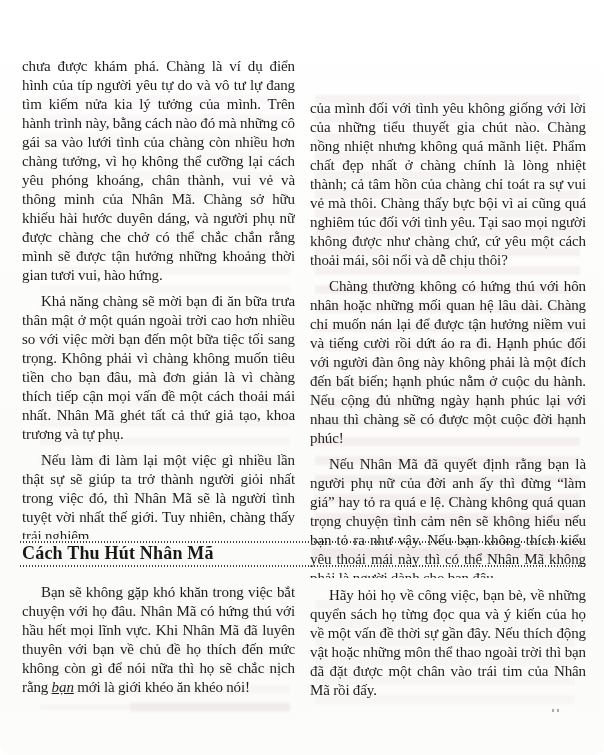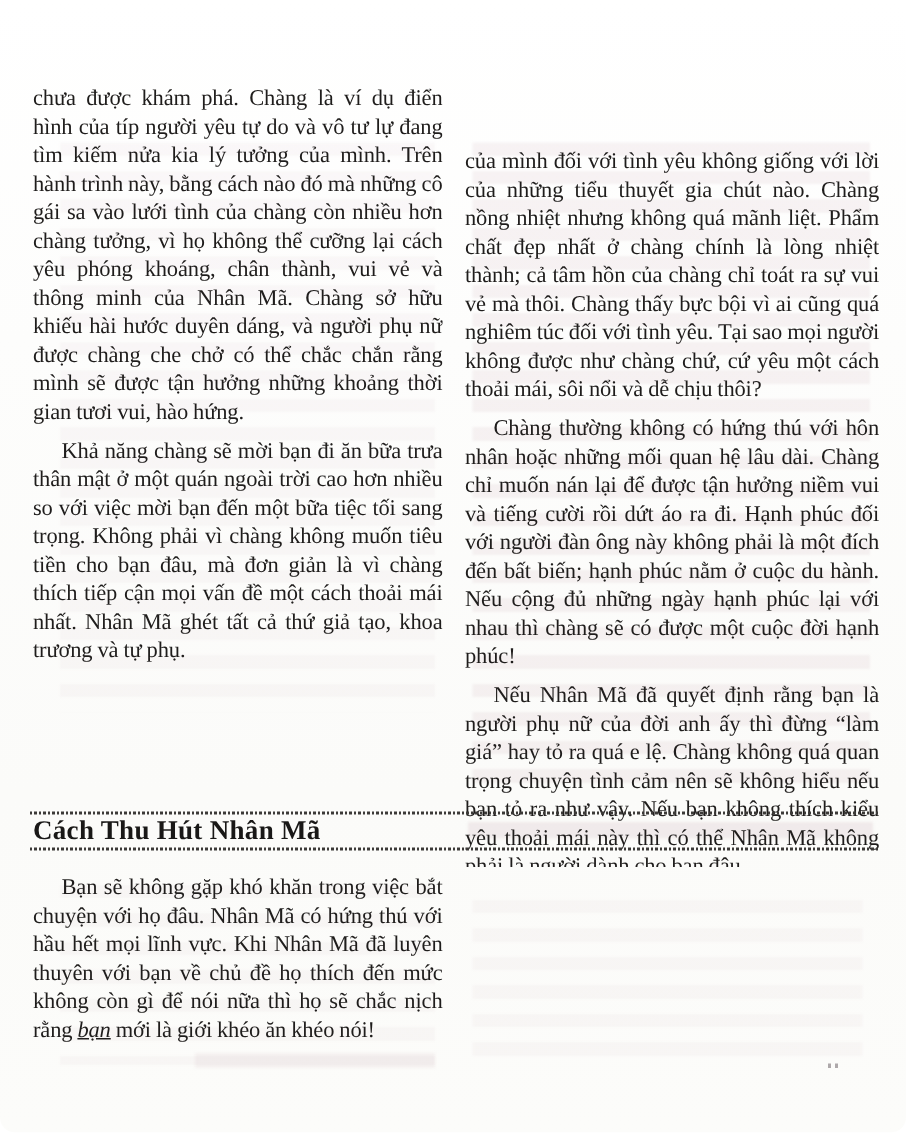--- a/index.html
+++ b/index.html
@@ -92,30 +92,34 @@
   <div class="bleed" style="left:315px; top:95px; width:265px; height:430px;"></div>
   <div class="bleed light" style="left:40px; top:590px; width:250px; height:120px;"></div>
   <div class="bleed light" style="left:315px; top:600px; width:260px; height:105px;"></div>
   <div id="bleed-right-band"></div>
   <div id="bleed-bottom-center"></div>
   <div class="speck"></div>
 
   <div id="top-left" class="textcol">
     <p>chưa được khám phá. Chàng là ví dụ điển hình của típ người yêu tự do và vô tư lự đang tìm kiếm nửa kia lý tưởng của mình. Trên hành trình này, bằng cách nào đó mà những cô gái sa vào lưới tình của chàng còn nhiều hơn chàng tưởng, vì họ không thể cưỡng lại cách yêu phóng khoáng, chân thành, vui vẻ và thông minh của Nhân Mã. Chàng sở hữu khiếu hài hước duyên dáng, và người phụ nữ được chàng che chở có thể chắc chắn rằng mình sẽ được tận hưởng những khoảng thời gian tươi vui, hào hứng.</p>
     <p class="indent">Khả năng chàng sẽ mời bạn đi ăn bữa trưa thân mật ở một quán ngoài trời cao hơn nhiều so với việc mời bạn đến một bữa tiệc tối sang trọng. Không phải vì chàng không muốn tiêu tiền cho bạn đâu, mà đơn giản là vì chàng thích tiếp cận mọi vấn đề một cách thoải mái nhất. Nhân Mã ghét tất cả thứ giả tạo, khoa trương và tự phụ.</p>
+    <p class="indent">Nếu làm đi làm lại một việc gì nhiều lần thật sự sẽ giúp ta trở thành người giỏi nhất trong việc đó, thì Nhân Mã sẽ là người tình tuyệt vời nhất thế giới. Tuy nhiên, chàng thấy trải nghiệm</p>
   </div>
 
   <div id="top-right" class="textcol">
     <p>của mình đối với tình yêu không giống với lời của những tiểu thuyết gia chút nào. Chàng nồng nhiệt nhưng không quá mãnh liệt. Phẩm chất đẹp nhất ở chàng chính là lòng nhiệt thành; cả tâm hồn của chàng chỉ toát ra sự vui vẻ mà thôi. Chàng thấy bực bội vì ai cũng quá nghiêm túc đối với tình yêu. Tại sao mọi người không được như chàng chứ, cứ yêu một cách thoải mái, sôi nổi và dễ chịu thôi?</p>
     <p class="indent">Chàng thường không có hứng thú với hôn nhân hoặc những mối quan hệ lâu dài. Chàng chỉ muốn nán lại để được tận hưởng niềm vui và tiếng cười rồi dứt áo ra đi. Hạnh phúc đối với người đàn ông này không phải là một đích đến bất biến; hạnh phúc nằm ở cuộc du hành. Nếu cộng đủ những ngày hạnh phúc lại với nhau thì chàng sẽ có được một cuộc đời hạnh phúc!</p>
     <p class="indent">Nếu Nhân Mã đã quyết định rằng bạn là người phụ nữ của đời anh ấy thì đừng “làm giá” hay tỏ ra quá e lệ. Chàng không quá quan trọng chuyện tình cảm nên sẽ không hiểu nếu bạn tỏ ra như vậy. Nếu bạn không thích kiểu yêu thoải mái này thì có thể Nhân Mã không phải là người dành cho bạn đâu.</p>
   </div>
 
   <div id="rule-top" class="rule"></div>
   <div class="section-heading">Cách Thu Hút Nhân Mã</div>
   <div id="rule-bottom" class="rule"></div>
 
   <div id="bottom-left" class="textcol">
     <p class="indent"><span>Bạn sẽ không gặp khó khăn trong việc bắt chuyện với họ đâu. Nhân Mã có hứng thú với hầu hết mọi lĩnh vực. Khi Nhân Mã đã luyên thuyên với bạn về chủ đề họ thích đến mức không còn gì để nói nữa thì họ sẽ chắc nịch rằng </span><em>bạn</em><span> mới là giới khéo ăn khéo nói!</span></p>
   </div>
 
+  <div id="bottom-right" class="textcol">
+    <p class="indent">Hãy hỏi họ về công việc, bạn bè, về những quyển sách họ từng đọc qua và ý kiến của họ về một vấn đề thời sự gần đây. Nếu thích động vật hoặc những môn thể thao ngoài trời thì bạn đã đặt được một chân vào trái tim của Nhân Mã rồi đấy.</p>
+  </div>
 
 </div>
 
 </body></html>

